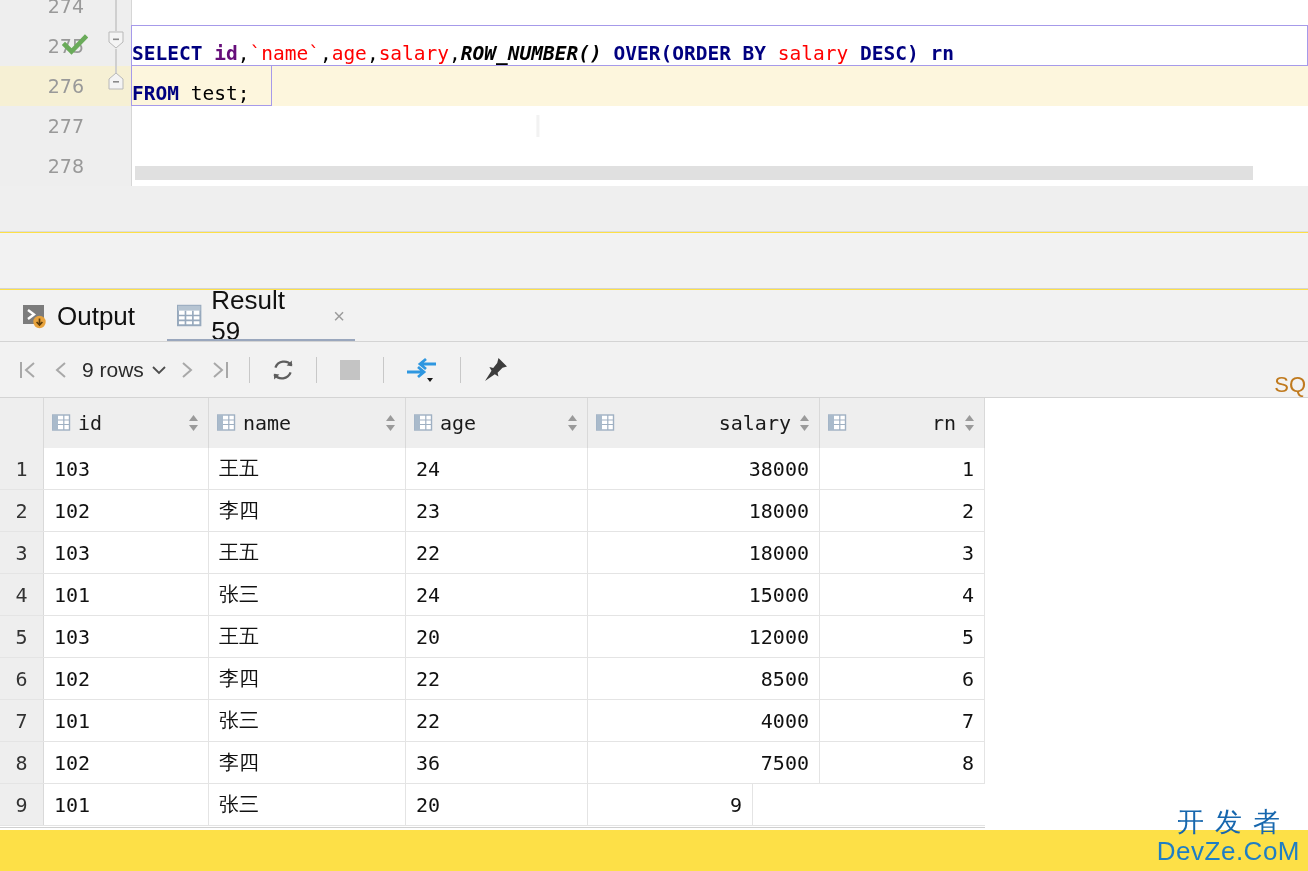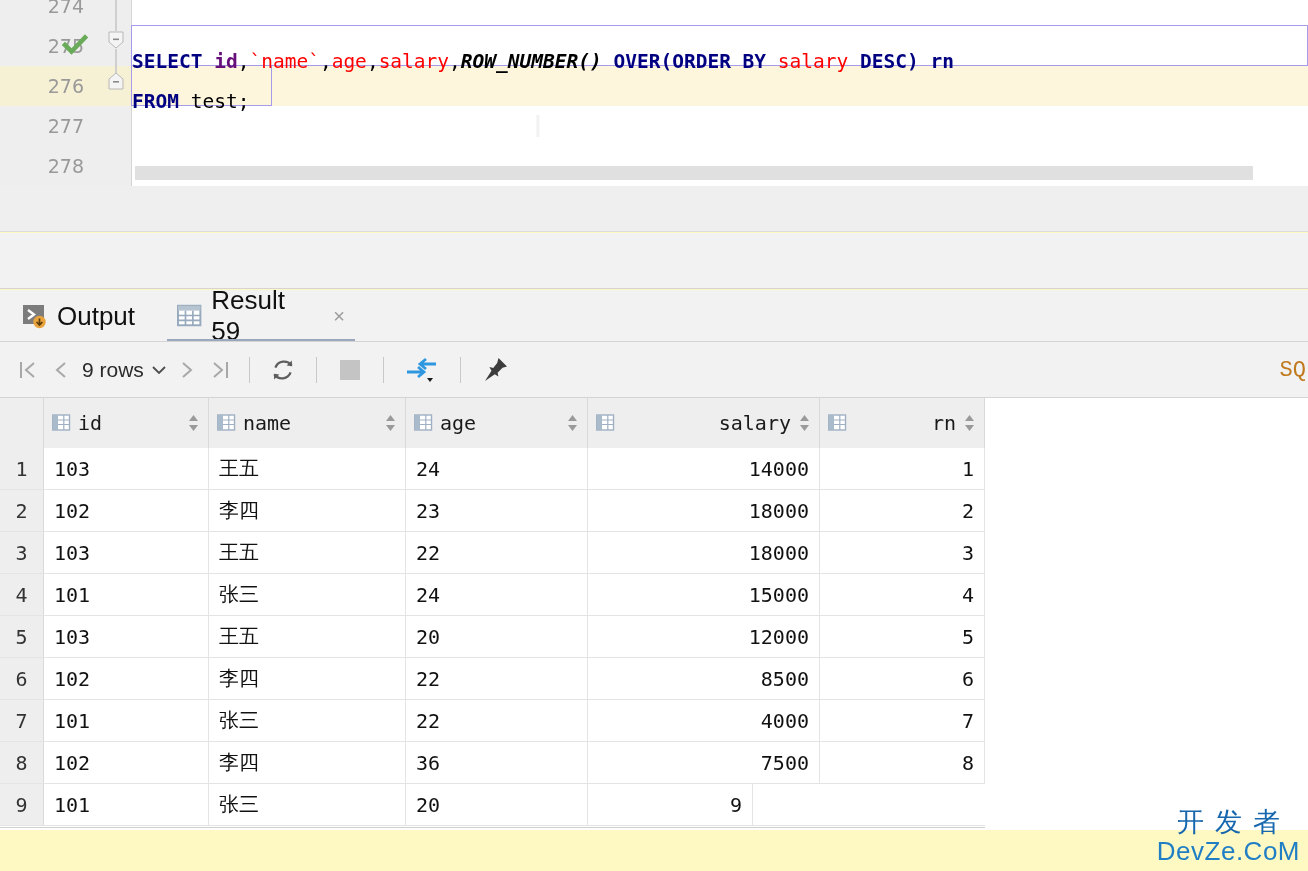--- a/index.html
+++ b/index.html
@@ -4,21 +4,21 @@
 <style>
   * { box-sizing: border-box; }
   html, body {
     margin: 0; padding: 0;
     width: 1308px; height: 871px;
     background: #ffffff;
     font-family: "Liberation Sans", sans-serif;
     overflow: hidden;
   }
 
-  #app { position: relative; width: 1308px; height: 871px; background:#fef9c3; }
+  #app { position: relative; width: 1308px; height: 871px; background:#fde047; }
 
   
   .editor {
     position: absolute; left:0; top:0; width:1308px; height:186px;
     background:#ffffff; overflow:hidden;
   }
   .gutter {
     position:absolute; left:0; top:0; width:100px; height:186px;
     background:#eeeeee;
   }
@@ -35,21 +35,21 @@
   .hl-line-gutter { position:absolute; left:0; width:132px; height:40px; background:#f6f0d4; }
 
   .check-mark {
     position:absolute; left:62px; top:32px; width:26px; height:26px;
   }
   .fold-icon {
     position:absolute; width:16px; height:18px;
   }
 
   .code-layer {
-    position:absolute; left:132px; top:16px; width:1176px; height:186px;
+    position:absolute; left:132px; top:8px; width:1176px; height:186px;
     font-family:"DejaVu Sans Mono", monospace; font-size:19.5px;
     white-space:pre; letter-spacing:0px;text-align:right;
   }
   .code-line { position:absolute; left:0; height:40px; line-height:40px; }
   .stmt-box {
     position:absolute; border:1px solid #a69aea; background:transparent;
     pointer-events:none;
   }
   .kw { color:#000080; font-weight:bold; }
   .tbl { color:#660e7a; font-weight:bold; }
@@ -116,22 +116,22 @@
   .tb-btn {
     display:flex; align-items:center; justify-content:center;
     height:44px; min-width:34px; cursor:default;
   }
   .tb-sep { width:1px; height:26px; background:#c8c8c8; margin:0 11px; }
   .rows-label {
     font-family:"Liberation Sans", sans-serif; font-size:21px; color:#2b2b2b;
     padding:0 4px;
   }
   .tb-right {
-    position:absolute; right:0; top:0; height:56px; display:flex; align-items:center;
-    font-family:Liberation Mono, monospace; font-size:22px; color:#c07a1e;
+    position:absolute; right:0; top:0; height:56px; display:flex; align-items:flex-end;
+    font-family:Liberation Sans, sans-serif; font-size:22px; color:#c07a1e;
     padding-right:2px; overflow:hidden;
   }
 
   
   .grid {
     position:absolute; left:0; top:398px; width:1308px; height:432px;
     background:#ffffff;
   }
   .grid-head {
     position:absolute; left:0; top:0; width:985px; height:50px;
@@ -403,21 +403,21 @@
 </svg>
           </div>
         </div>
     </div>
     <div class="grid-body" id="grid-body">
         <div class="tr">
           <div class="td-idx">1</div>
           <div class="td" style="width: 165px;">103</div>
           <div class="td cjk" style="width: 197px;">王五</div>
           <div class="td" style="width: 182px;">24</div>
-          <div class="td num" style="width: 232px;">14000</div>
+          <div class="td num" style="width: 232px;">38000</div>
           <div class="td num" style="width: 165px;">1</div>
         </div>
         <div class="tr">
           <div class="td-idx">2</div>
           <div class="td" style="width: 165px;">102</div>
           <div class="td cjk" style="width: 197px;">李四</div>
           <div class="td" style="width: 182px;">23</div>
           <div class="td num" style="width: 232px;">18000</div>
           <div class="td num" style="width: 165px;">2</div>
         </div>

